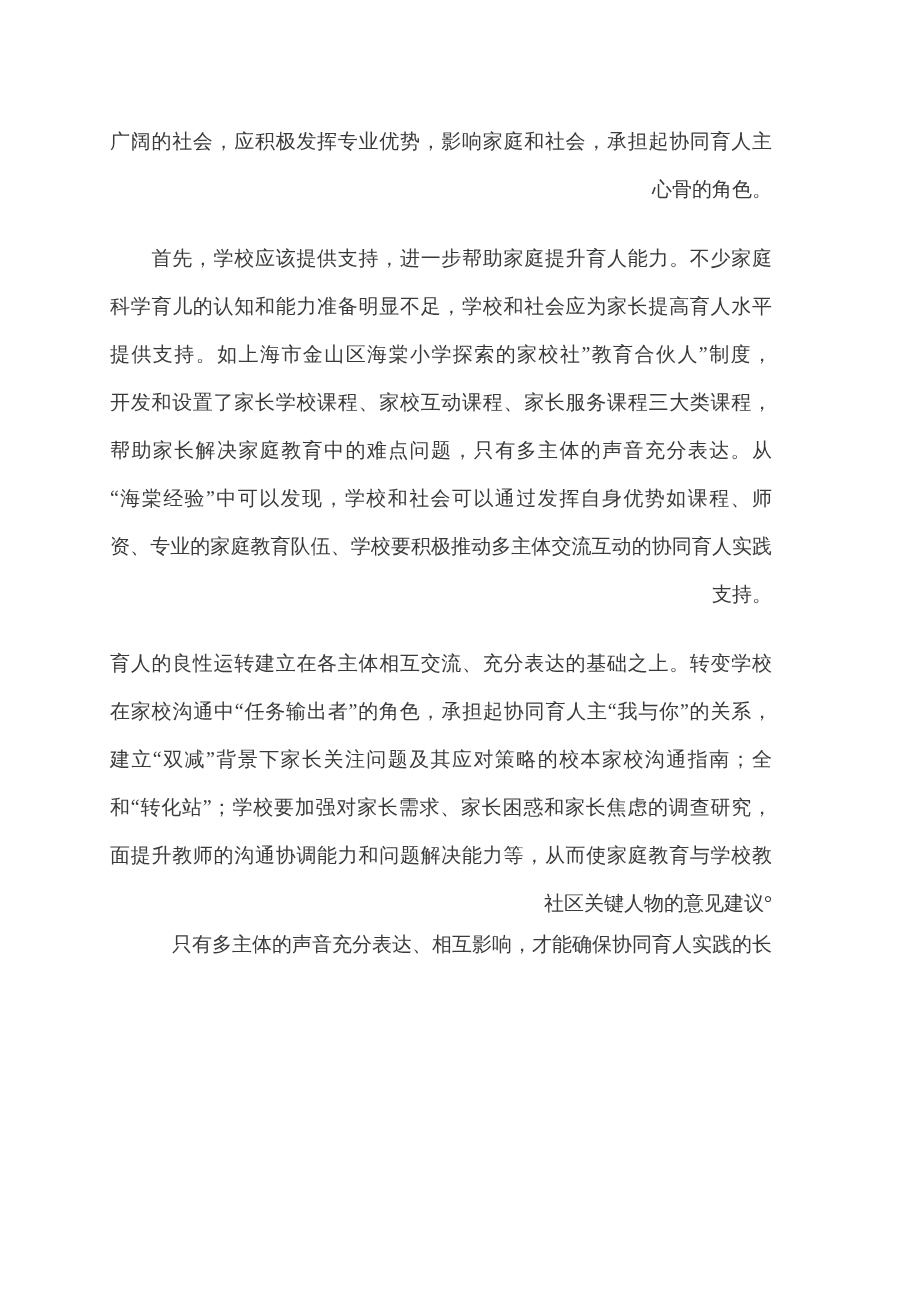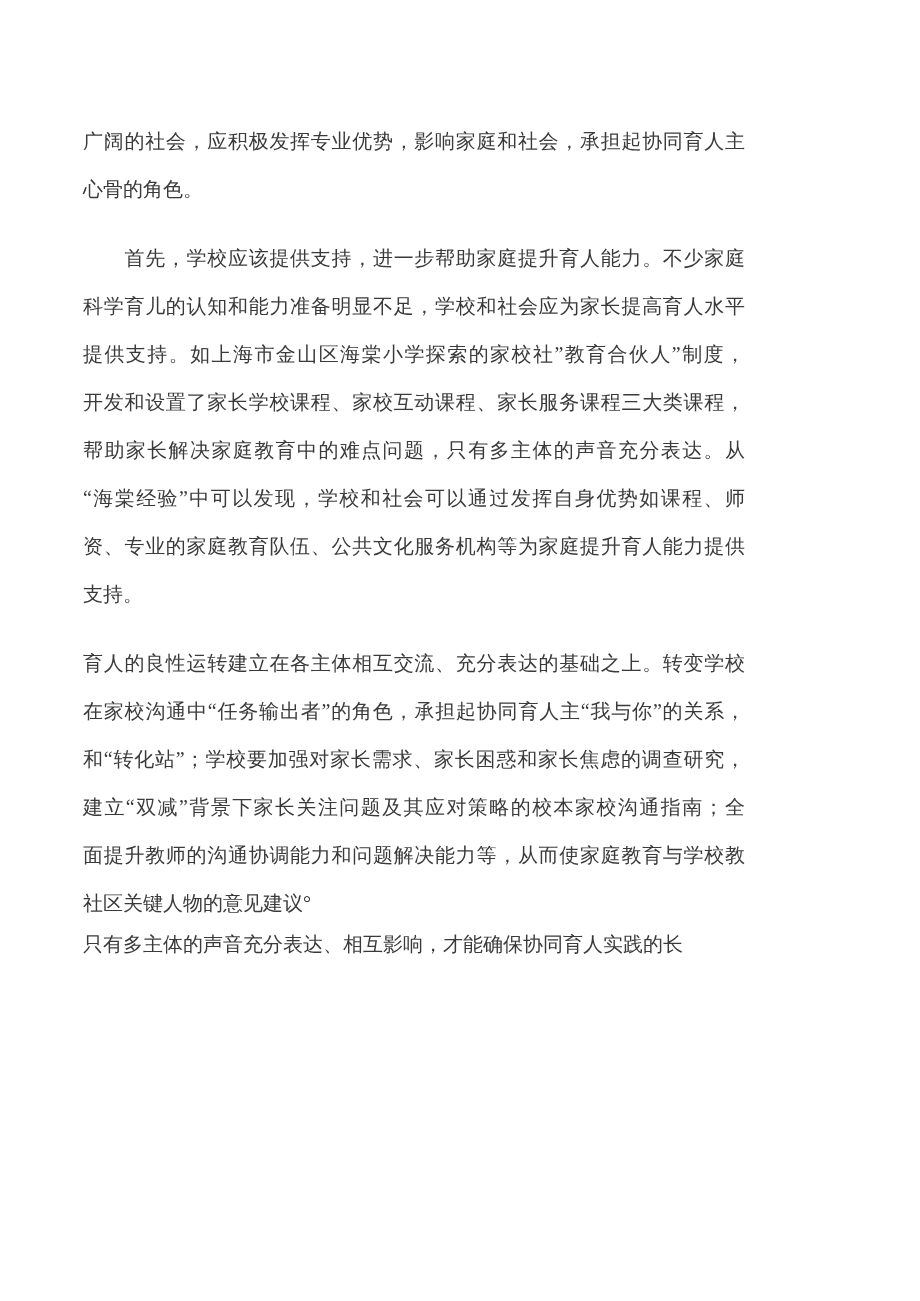--- a/index.html
+++ b/index.html
@@ -12,41 +12,41 @@
     height: 1301px;
     overflow: hidden;
     font-family: "Liberation Serif", serif;
   }
   .page {
     width: 920px;
     height: 1301px;
     background: #ffffff;
     box-sizing: border-box;
     padding-top: 117px;
-    padding-left: 83px;
+    padding-left: 110px;
   }
   .text-body {
     width: 662px;
     color: #3a3a3a;
     font-size: 20px;
   }
   .paragraph {
     margin: 0;
     padding: 0;
   }
   .paragraph + .paragraph {
     margin-top: 21px;
   }
   
   .paragraph:last-child {
     margin-top: -5px;
   }
   .line {
     line-height: 48px;
-    text-align: left;
+    text-align: right;
     white-space: normal;
     letter-spacing: 0;
   }
   .paragraph:last-child .line {
     line-height: 44px;
   }
   
   .line.fill {
     text-align: justify;
     text-align-last: justify;
@@ -62,28 +62,28 @@
         <div class="line fill">广阔的社会，应积极发挥专业优势，影响家庭和社会，承担起协同育人主</div>
         <div class="line">心骨的角色。</div>
       </div>
       <div class="paragraph">
         <div class="line fill">　　首先，学校应该提供支持，进一步帮助家庭提升育人能力。不少家庭</div>
         <div class="line fill">科学育儿的认知和能力准备明显不足，学校和社会应为家长提高育人水平</div>
         <div class="line fill">提供支持。如上海市金山区海棠小学探索的家校社”教育合伙人”制度，</div>
         <div class="line fill">开发和设置了家长学校课程、家校互动课程、家长服务课程三大类课程，</div>
         <div class="line fill">帮助家长解决家庭教育中的难点问题，只有多主体的声音充分表达。从</div>
         <div class="line fill">“海棠经验”中可以发现，学校和社会可以通过发挥自身优势如课程、师</div>
-        <div class="line fill">资、专业的家庭教育队伍、公共文化服务机构等为家庭提升育人能力提供</div>
+        <div class="line fill">资、专业的家庭教育队伍、学校要积极推动多主体交流互动的协同育人实践</div>
         <div class="line">支持。</div>
       </div>
       <div class="paragraph">
         <div class="line fill">育人的良性运转建立在各主体相互交流、充分表达的基础之上。转变学校</div>
         <div class="line fill">在家校沟通中“任务输出者”的角色，承担起协同育人主“我与你”的关系，</div>
+        <div class="line fill">建立“双减”背景下家长关注问题及其应对策略的校本家校沟通指南；全</div>
         <div class="line fill">和“转化站”；学校要加强对家长需求、家长困惑和家长焦虑的调查研究，</div>
-        <div class="line fill">建立“双减”背景下家长关注问题及其应对策略的校本家校沟通指南；全</div>
         <div class="line fill">面提升教师的沟通协调能力和问题解决能力等，从而使家庭教育与学校教</div>
         <div class="line">社区关键人物的意见建议°</div>
       </div>
       <div class="paragraph">
         <div class="line">只有多主体的声音充分表达、相互影响，才能确保协同育人实践的长</div>
       </div>
     </div>
 </main>
 
 </body></html>

